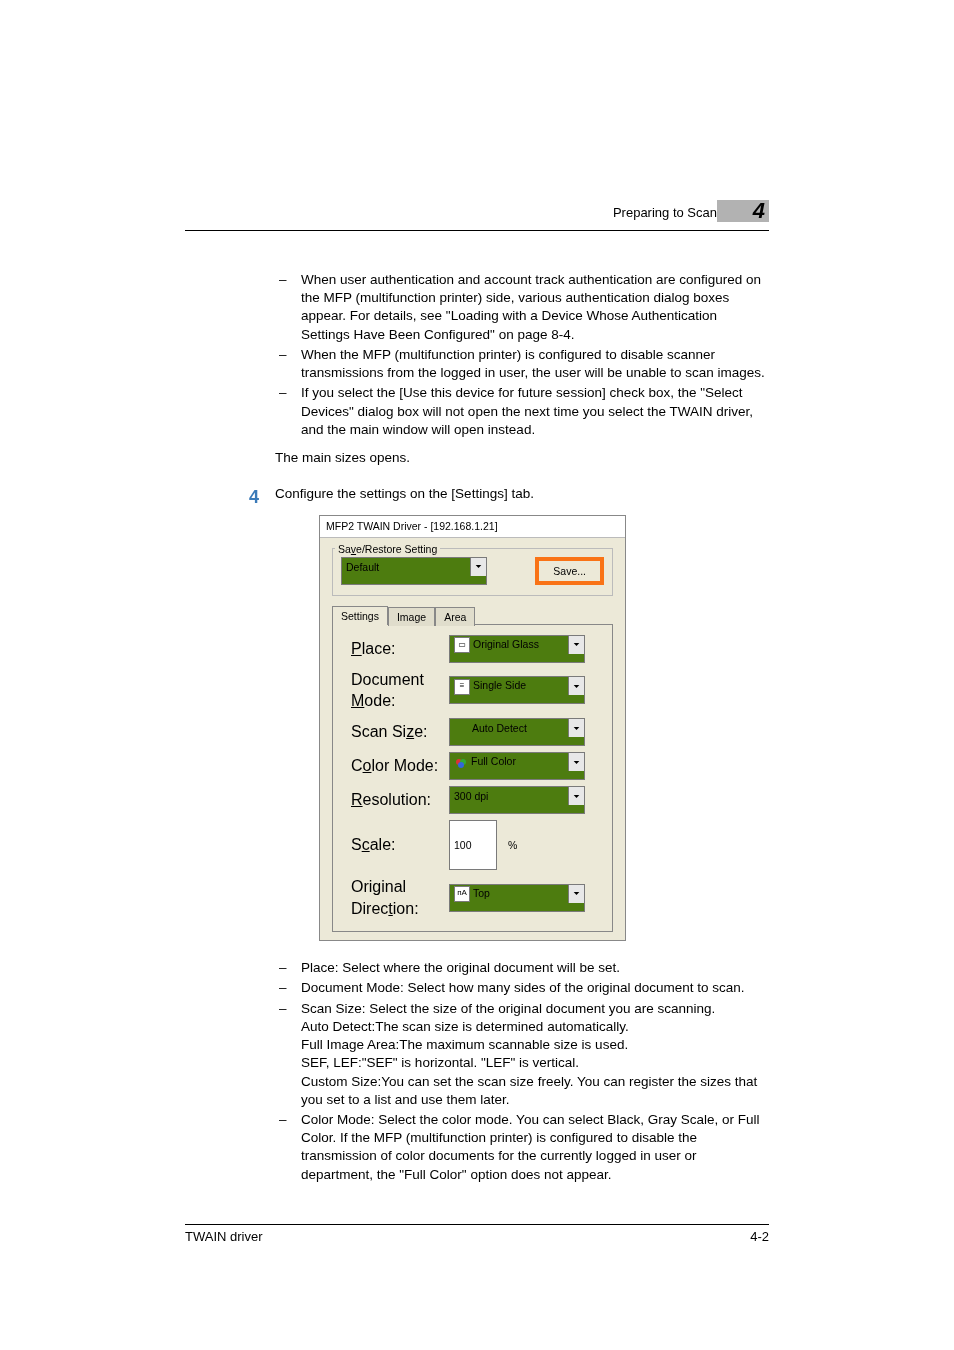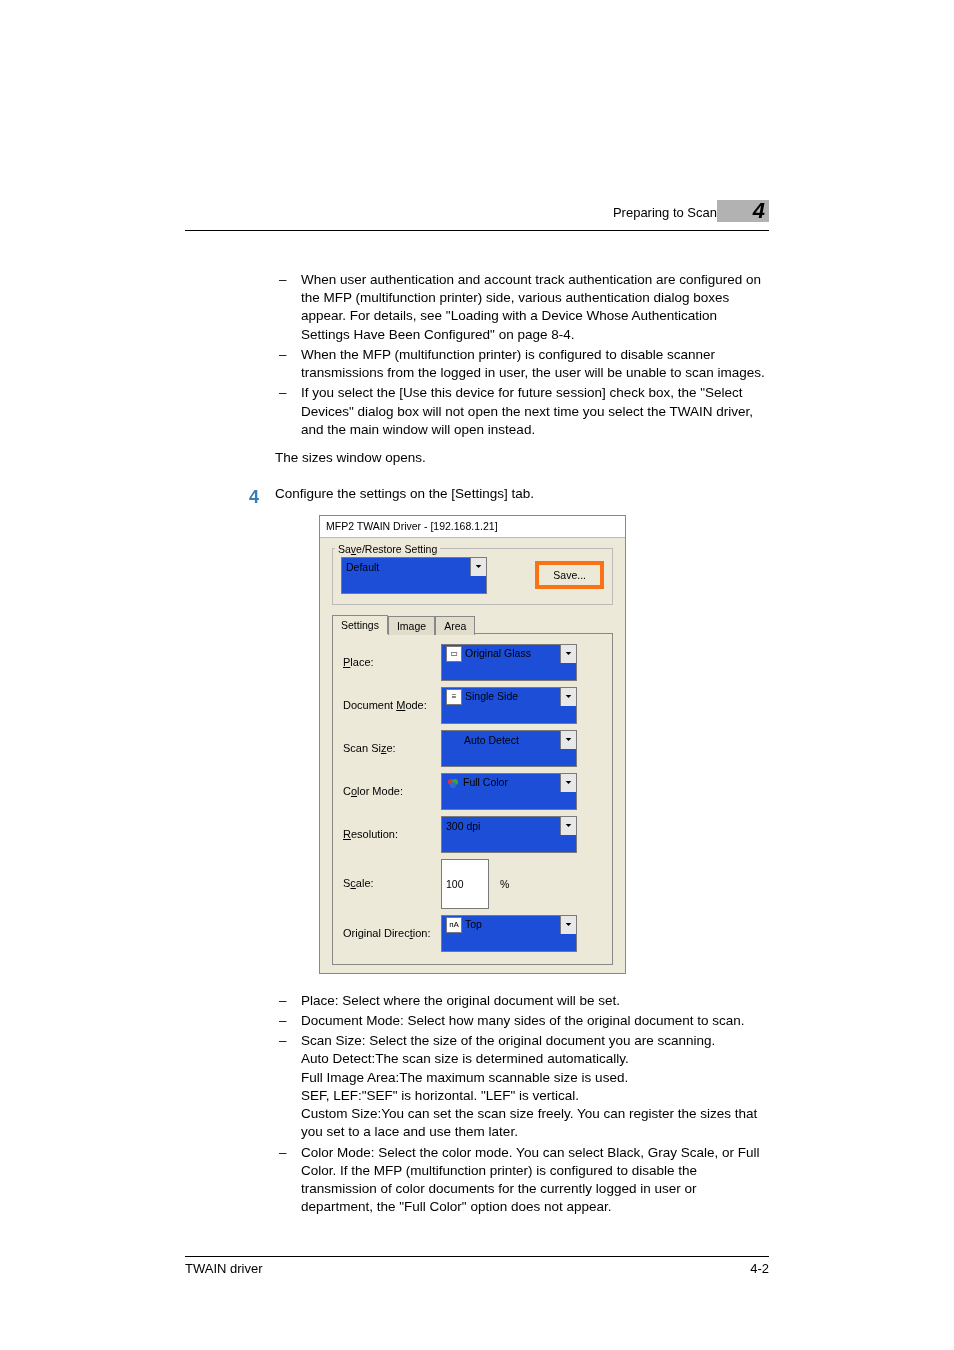--- a/index.html
+++ b/index.html
@@ -108,26 +108,26 @@
     top: -7px;
     left: 2px;
     background: #ece9d8;
     padding: 0 3px;
     font-size: 10.5px;
   }
   .ss-row { display: flex; align-items: center; gap: 6px; }
   .ss-combo {
     flex: 1;
     height: 18px;
-    background: #1d4ed8;
+    background: #4d7c0f;
     border: 1px solid #7a7a7a;
     display: flex;
     align-items: center;
     justify-content: space-between;
-    padding: 0 0 17px 4px;
+    padding: 0 0 8px 4px;
     font-size: 10.5px;
   }
   .ss-combo .arrow {
     width: 15px;
     height: 100%;
     display: flex; align-items: center; justify-content: center;
     border-left: 1px solid #7a7a7a;
     background: #e8e8e8;
   }
   .ss-btn {
@@ -157,21 +157,22 @@
     padding: 10px 10px 12px 10px;
     background: #ece9d8;
   }
   .ss-field {
     display: flex;
     align-items: center;
     margin-bottom: 6px;
   }
   .ss-label {
     width: 98px;
-    font-size: 11px;
+    font-size: 16px;
+    margin-left: 8px;
   }
   .ss-val {
     flex: 1;
   }
   .ss-val .ss-combo { width: 130px; flex: none; }
   .ss-input {
     height: 16px;
     background: #fff;
     border: 1px solid #7a7a7a;
     padding: 16px 4px;
@@ -210,21 +211,21 @@
   </div>
 
   <div class="content">
 
     <ul class="dash">
       <li>When user authentication and account track authentication are configured on the MFP (multifunction printer) side, various authentication dialog boxes appear. For details, see "Loading with a Device Whose Authentication Settings Have Been Configured" on page 8-4.</li>
       <li>When the MFP (multifunction printer) is configured to disable scanner transmissions from the logged in user, the user will be unable to scan images.</li>
       <li>If you select the [Use this device for future session] check box, the "Select Devices" dialog box will not open the next time you select the TWAIN driver, and the main window will open instead.</li>
     </ul>
 
-    <div>The sizes window opens.</div>
+    <div>The main sizes opens.</div>
 
     <div class="step-row">
       <div class="step-num">4</div>
       <div>Configure the settings on the [Settings] tab.</div>
     </div>
 
     <div class="screenshot">
       <div class="ss-title">MFP2 TWAIN Driver - [192.168.1.21]</div>
       <div class="ss-body">
         <div class="ss-fieldset">
@@ -354,21 +355,21 @@
 
     <ul class="dash">
       <li>Place: Select where the original document will be set.</li>
       <li>Document Mode: Select how many sides of the original document to scan.</li>
       <li>
         <span>Scan Size: Select the size of the original document you are scanning.</span>
         <div class="">
           <div><span class="bold">Auto Detect</span><span>:The scan size is determined automatically.</span></div>
           <div><span class="bold">Full Image Area</span><span>:The maximum scannable size is used.</span></div>
           <div><span class="bold">SEF, LEF</span><span>:"SEF" is horizontal. "LEF" is vertical.</span></div>
-          <div><span class="bold">Custom Size</span><span>:You can set the scan size freely. You can register the sizes that you set to a lace and use them later.</span></div>
+          <div><span class="bold">Custom Size</span><span>:You can set the scan size freely. You can register the sizes that you set to a list and use them later.</span></div>
         </div>
       </li>
       <li>Color Mode: Select the color mode. You can select Black, Gray Scale, or Full Color. If the MFP (multifunction printer) is configured to disable the transmission of color documents for the currently logged in user or department, the "Full Color" option does not appear.</li>
     </ul>
 
   </div>
 
   <div class="footer">
     <span>TWAIN driver</span>
     <span>4-2</span>

